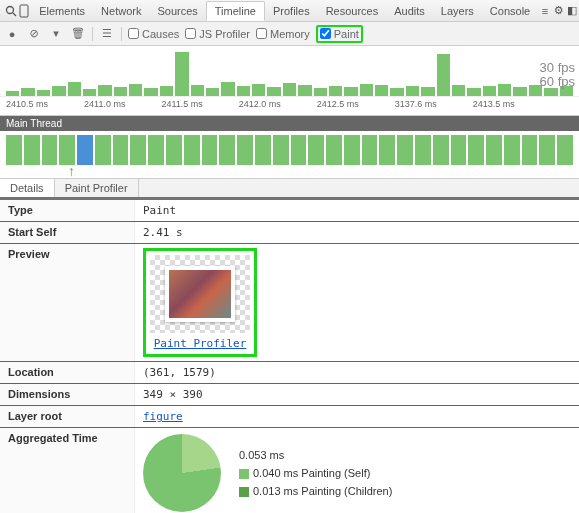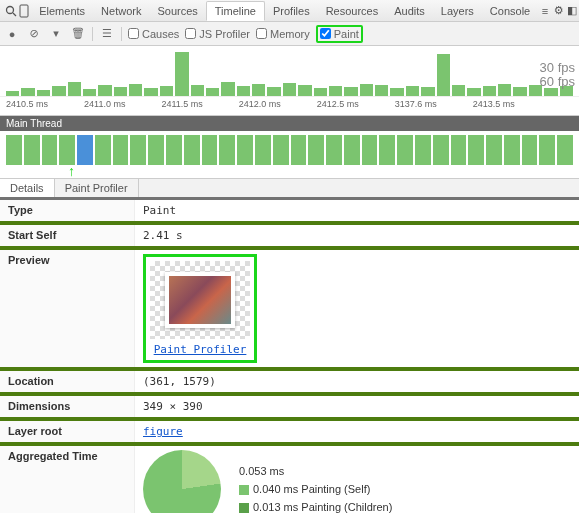--- a/index.html
+++ b/index.html
@@ -24,21 +24,21 @@
 .mainthread-hdr { background: #666; color: #fff; font-size: 10px; padding: 2px 6px; }
 .mainthread { position: relative; height: 48px; border-bottom: 1px solid #ccc; background: #fff; padding: 4px 6px; }
 .mt-bars { display: flex; align-items: stretch; height: 30px; gap: 2px; }
 .mt-bar { flex: 1; background: #7bc46f; }
 .mt-bar.sel { background: #4a90d9; }
 .arrow-up { position: absolute; bottom: -1px; color: #1bd61b; font-size: 14px; }
 .detail-tabs { display: flex; background: #f2f2f2; border-bottom: 3px solid #737373; }
 .detail-tabs .dtab { padding: 3px 10px; font-size: 11px; color: #555; border-right: 1px solid #ccc; }
 .detail-tabs .dtab.active { background: #fff; }
 .props { }
-.prop-row { display: flex; border-bottom: 4px solid #4d7c0f; min-height: 22px; }
+.prop-row { display: flex; border-bottom: 1px solid #4d7c0f; min-height: 22px; }
 .prop-key { width: 135px; padding: 4px 8px; font-weight: bold; font-size: 11px; background: #fafafa; border-right: 1px solid #eee; }
 .prop-val { flex: 1; padding: 4px 8px; font-family: Menlo, monospace; font-size: 11px; }
 .preview-cell { display: flex; align-items: flex-start; }
 .preview-box { border: 3px solid #1bd61b; padding: 4px; display: inline-block; }
 .checker { width: 100px; height: 78px; background-image: linear-gradient(45deg,#ddd 25%,transparent 25%),linear-gradient(-45deg,#ddd 25%,transparent 25%),linear-gradient(45deg,transparent 75%,#ddd 75%),linear-gradient(-45deg,transparent 75%,#ddd 75%); background-size: 10px 10px; background-position: 0 0,0 5px,5px -5px,-5px 0; display: flex; align-items: center; justify-content: center; }
 .photo { width: 70px; height: 56px; background: linear-gradient(135deg,#b87355 0%,#8a4a5a 40%,#c9654a 60%,#6a8a8a 100%); border: 4px solid #fff; box-shadow: 0 1px 3px rgba(0,0,0,0.3); }
 .link { color: #1155cc; text-decoration: underline; font-family: Menlo, monospace; font-size: 11px; }
 .agg { display: flex; align-items: center; gap: 18px; padding: 4px 8px; }
 .pie { width: 78px; height: 78px; border-radius: 50%; background: conic-gradient(#a5d68a 0 82deg, #7bc46f 82deg 360deg); }
 .legend { font-family: Menlo, monospace; font-size: 11px; line-height: 18px; }

